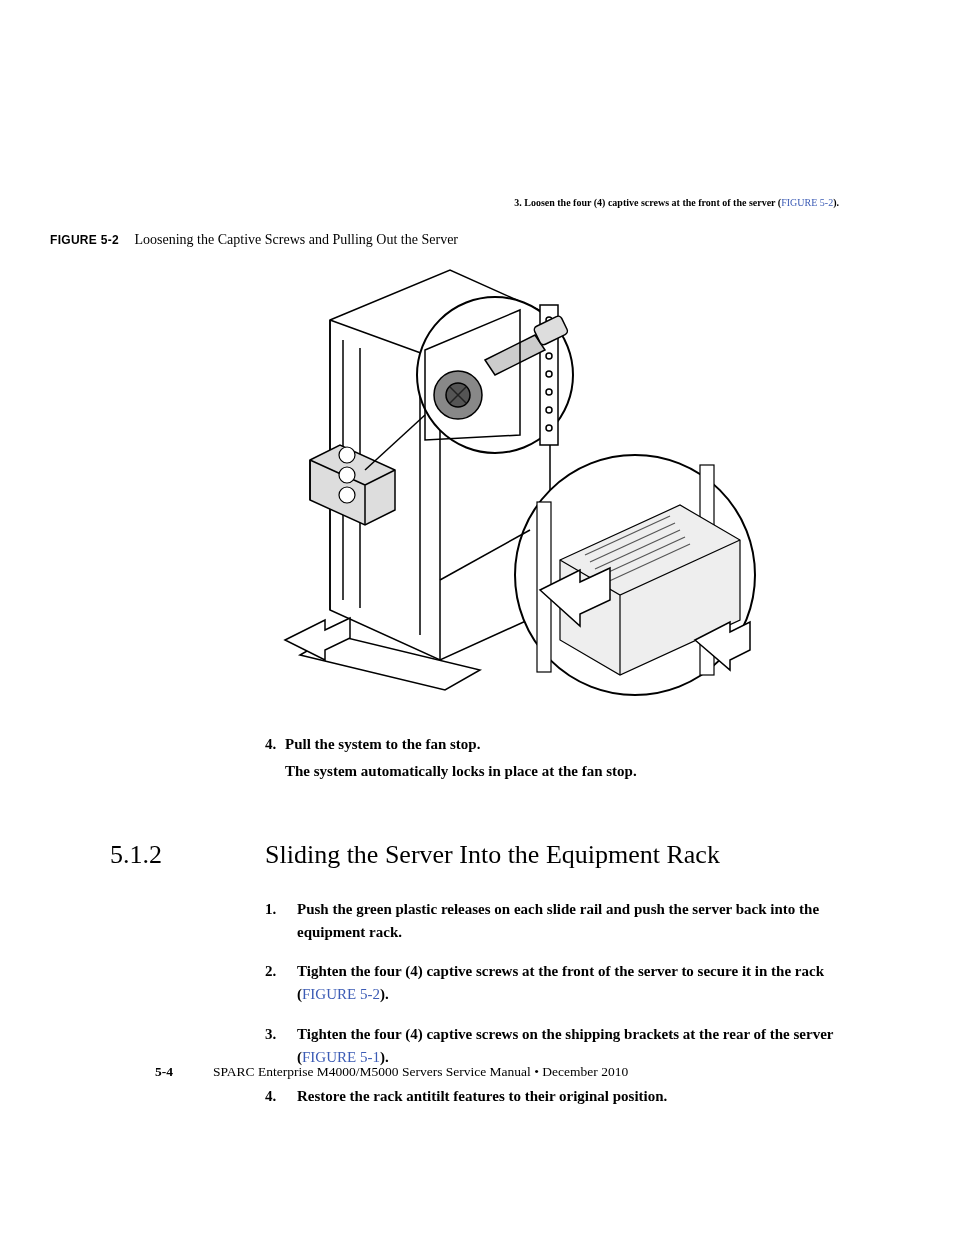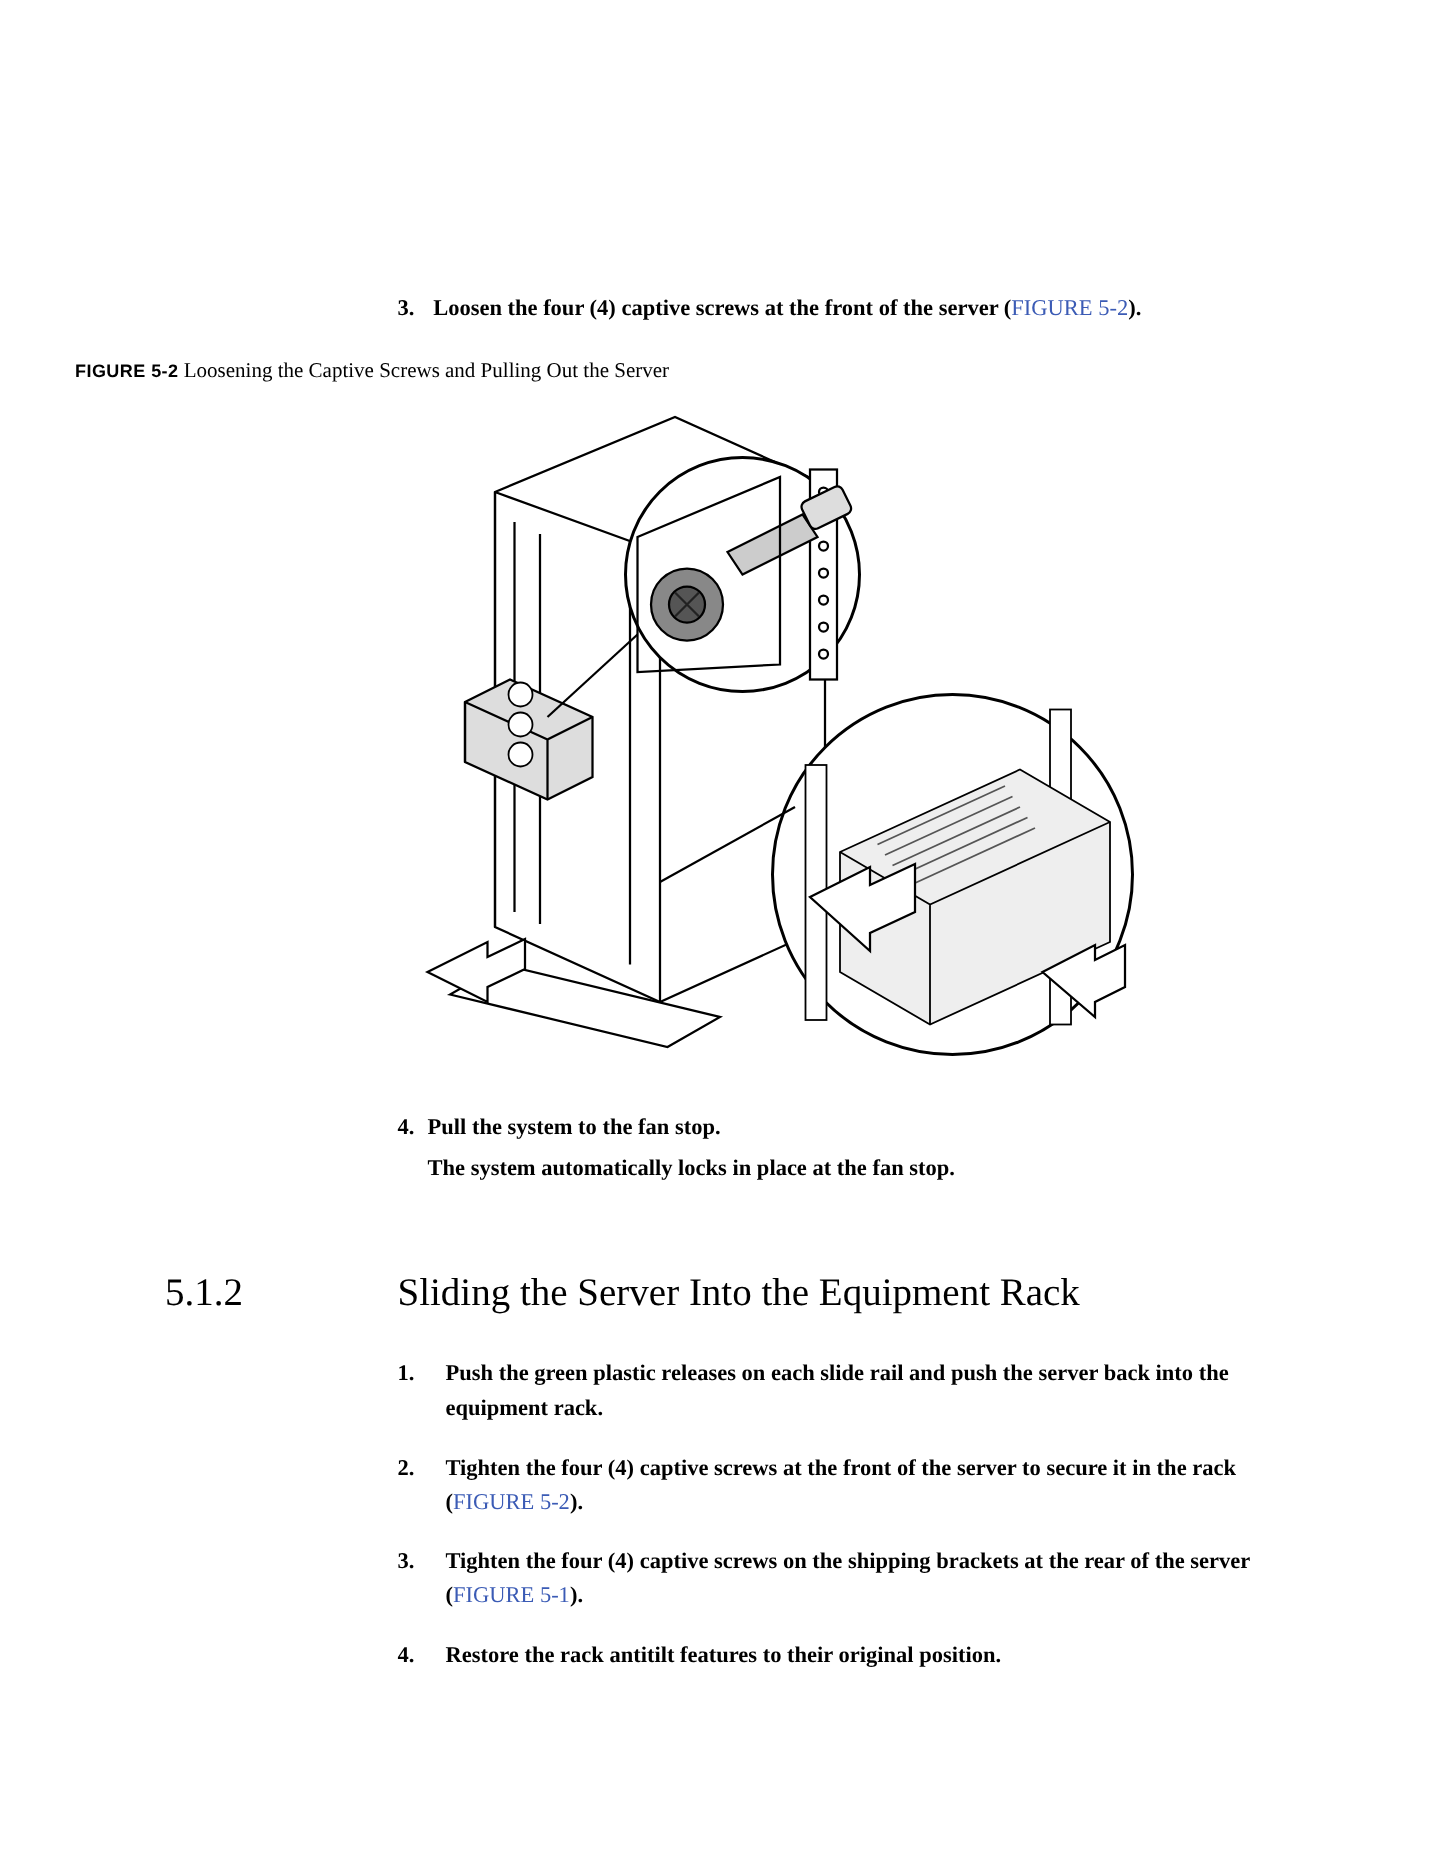--- a/index.html
+++ b/index.html
@@ -10,25 +10,26 @@
     color: #000;
   }
   .page {
     width: 954px;
     height: 1235px;
     position: relative;
     box-sizing: border-box;
     padding: 195px 115px 0 155px;
   }
   .step-line {
-    font-size: 15px;
+    font-size: 10px;
     font-weight: bold;
     margin-left: 110px;
     margin-bottom: 22px;
     line-height: 1.5;
+    text-align: right;
   }
   .step-line .num {
     display: inline-block;
     width: 20px;
   }
   .step-line .body-step {
     display: inline;
   }
   a.figref {
     color: #3b5bb5;
@@ -40,21 +41,21 @@
     margin-left: -105px;
     margin-bottom: 12px;
   }
   .figure-label .figno {
     font-family: Arial, Helvetica, sans-serif;
     font-weight: bold;
     font-size: 12px;
     letter-spacing: 0.3px;
   }
   .figure-label .figcap {
-    margin-left: 0;
+    margin-left: 12px;
   }
   .figure-box {
     margin-left: 85px;
     width: 520px;
     height: 445px;
     position: relative;
   }
   .figure-box svg {
     width: 100%;
     height: 100%;
@@ -249,14 +250,17 @@
       </div>
     </div>
     <div class="li">
       <div class="num-col">4.</div>
       <div class="txt-col">
         <span>Restore the rack antitilt features to their original position.</span>
       </div>
     </div>
   </div>
 
+  <div class="footer">
+    <span class="pnum">5-4</span><span>SPARC Enterprise M4000/M5000 Servers Service Manual • December 2010</span>
+  </div>
 
 </div>
 
 </body></html>

